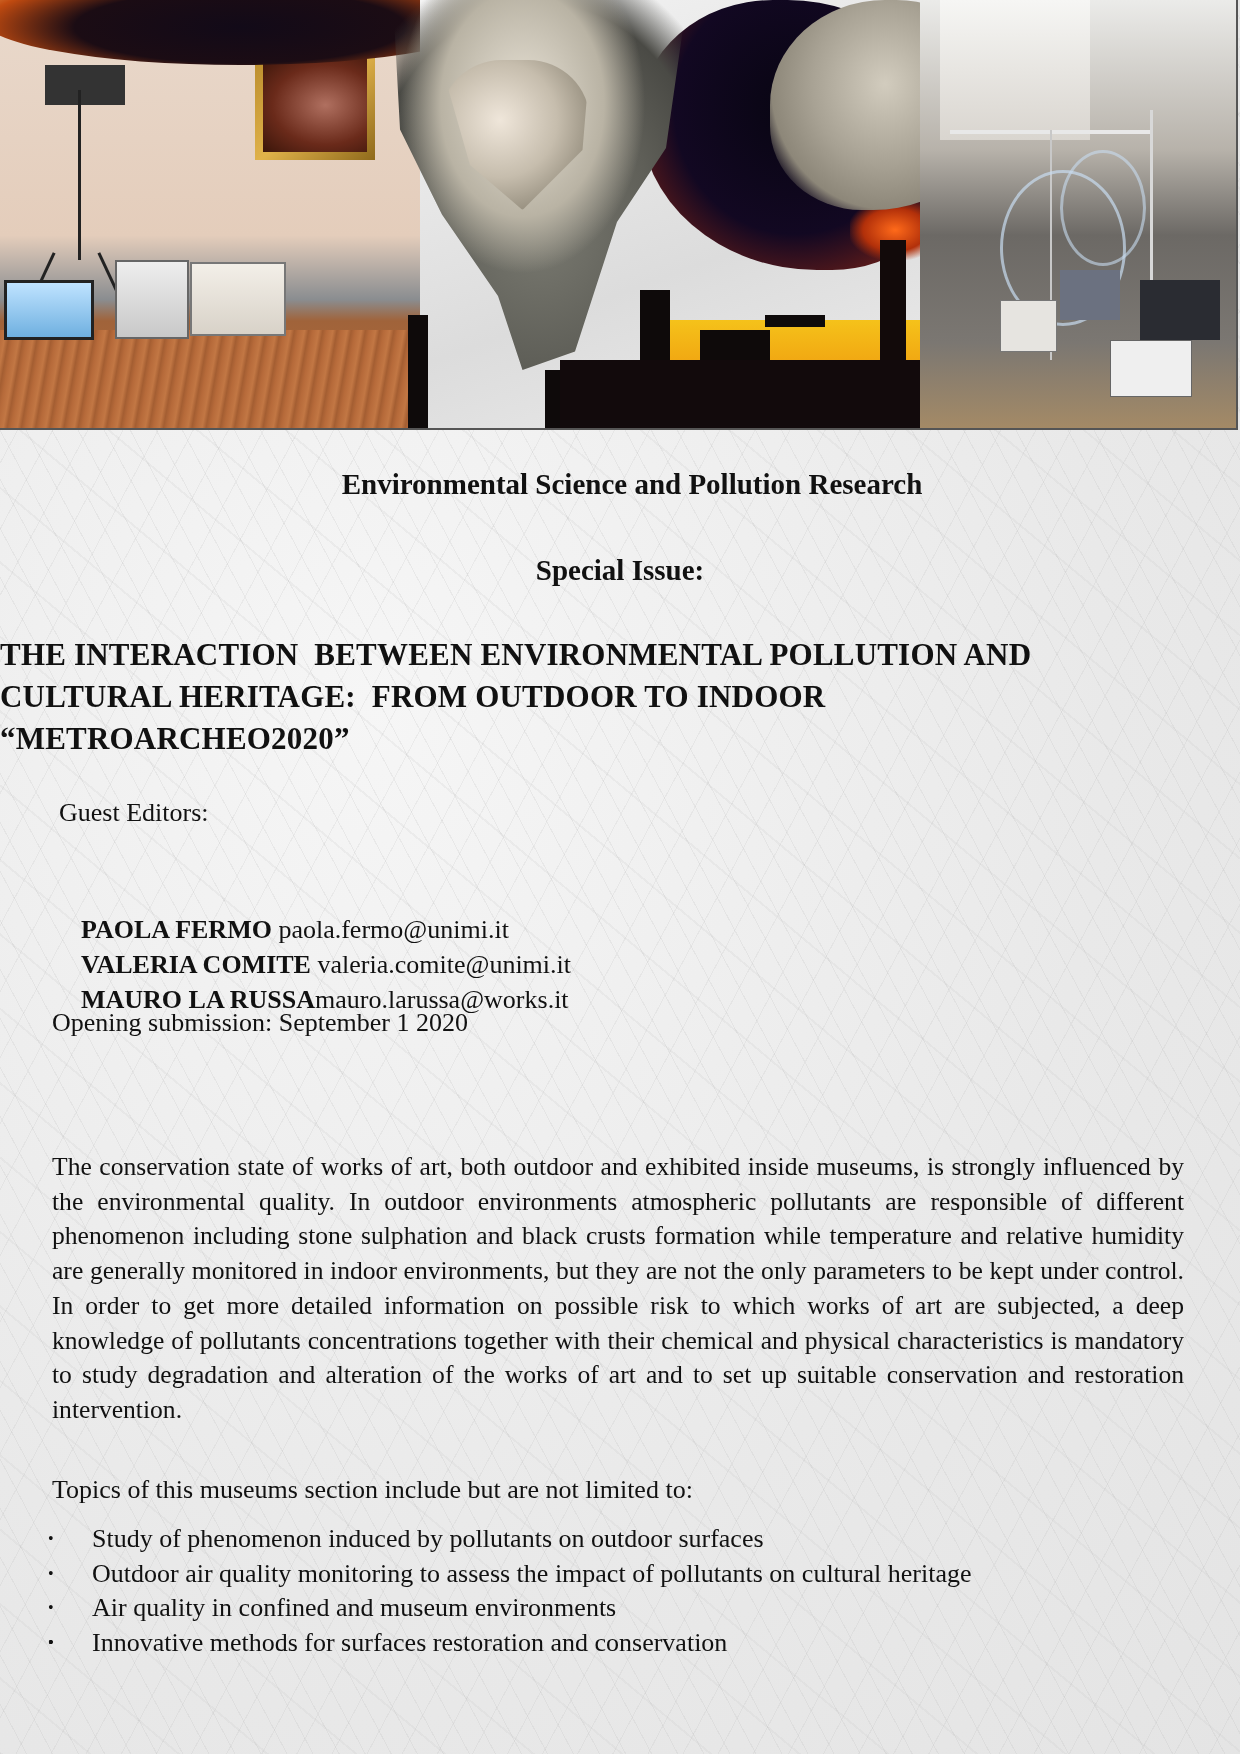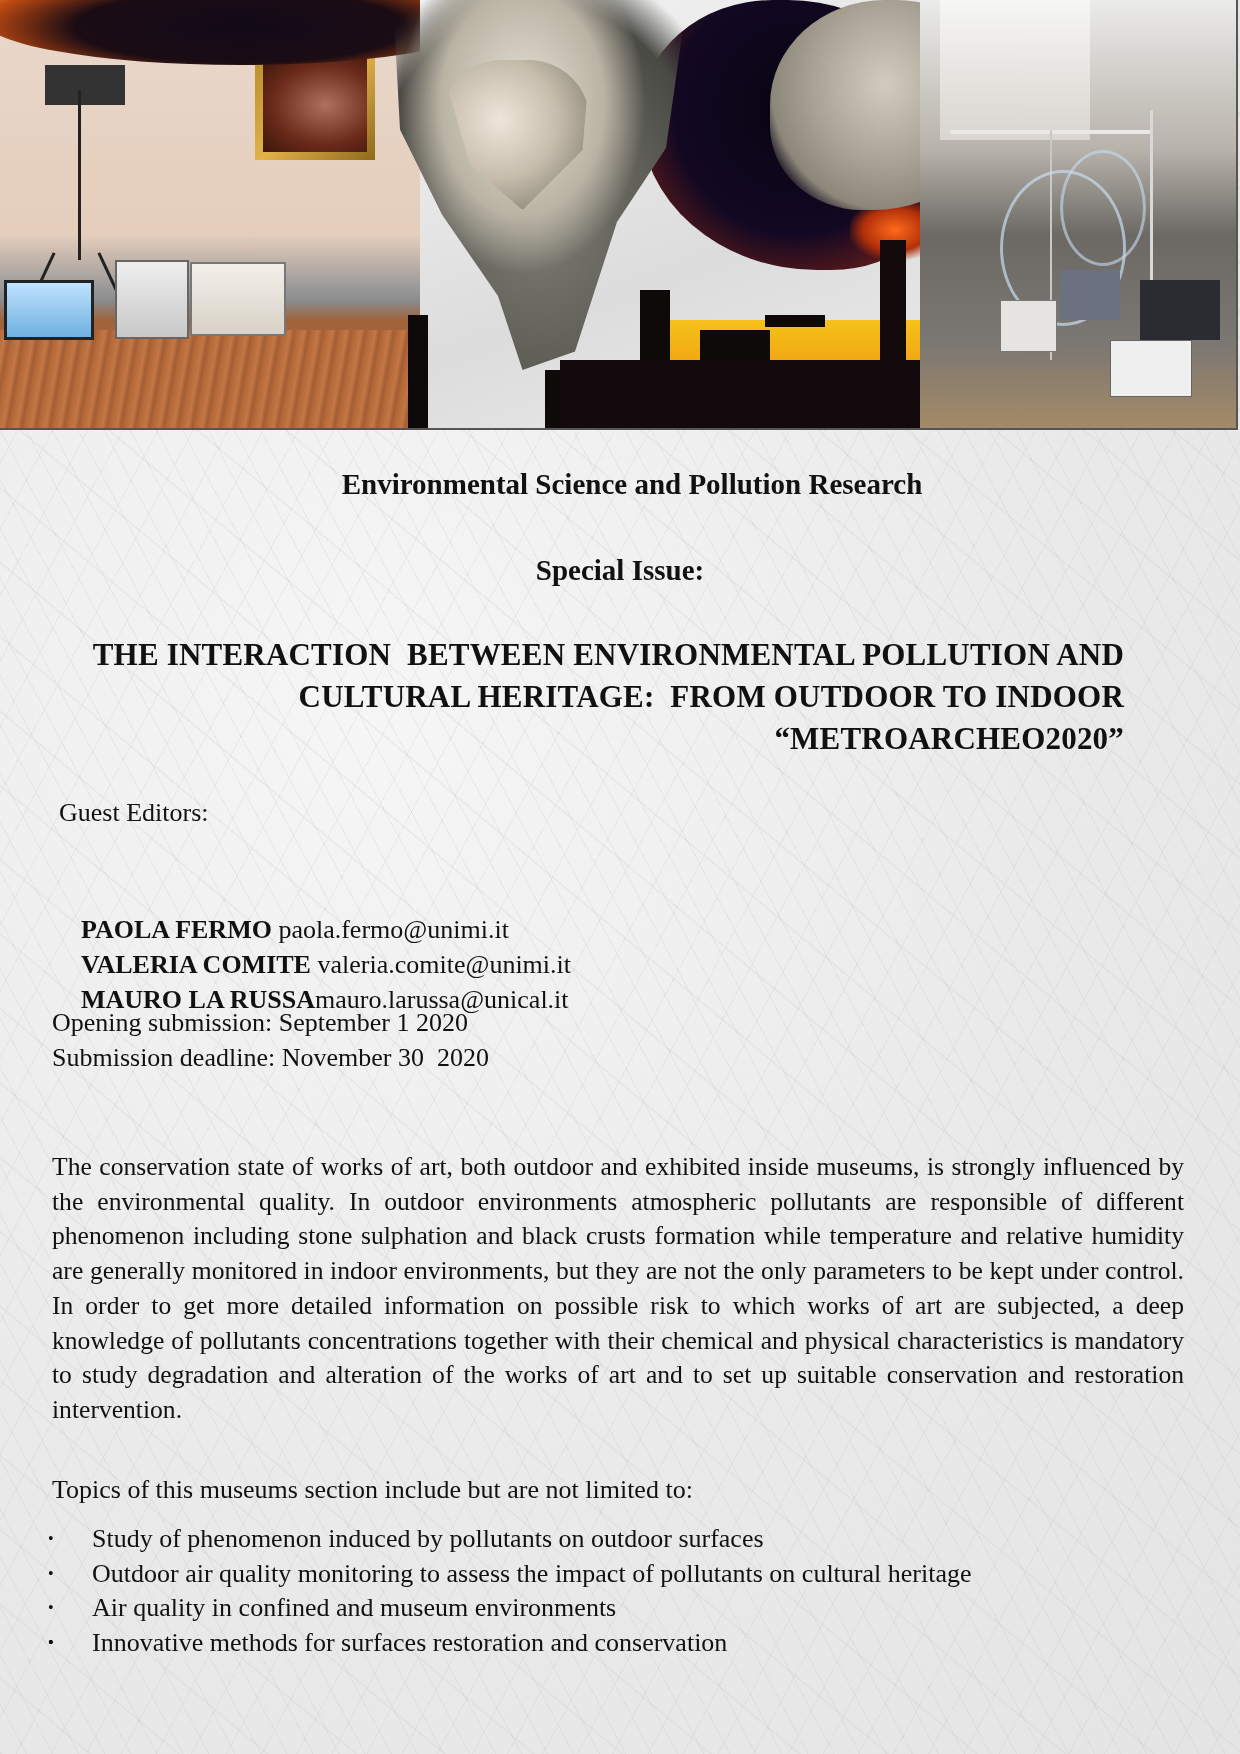--- a/index.html
+++ b/index.html
@@ -116,21 +116,21 @@
     .text { position: absolute; margin: 0; }
     .journal-title {
       left: 12px; width: 1240px; top: 466px; text-align: center;
       font-weight: bold; font-size: 29px; line-height: 36px;
     }
     .special-issue {
       left: 0; width: 1240px; top: 552px; text-align: center;
       font-weight: bold; font-size: 29px; line-height: 36px;
     }
     .issue-title {
-      left: 0; width: 1124px; top: 634px; text-align: right;
+      left: 0; width: 1124px; top: 634px; text-align: left;
       font-weight: bold; font-size: 31px; line-height: 42px;
       letter-spacing: 0.2px;
     }
     .issue-title span { display: block; white-space: pre; }
 
     .editors-label {
       left: 59px; top: 797px; font-size: 26px; line-height: 32px;
     }
     .editors-list { left: 81px; top: 864px; font-size: 26px; line-height: 35px; margin-top: 48px; }
     .editor-row { white-space: nowrap; }
@@ -213,27 +213,26 @@
 <div class="text editors-list">
   <div class="editor-row">
     <span class="editor-name">PAOLA FERMO</span>
     <span>paola.fermo@unimi.it</span>
   </div>
   <div class="editor-row">
     <span class="editor-name">VALERIA COMITE</span>
     <span>valeria.comite@unimi.it</span>
   </div>
   <div class="editor-row">
-    <span class="editor-name">MAURO LA RUSSA</span><span>mauro.larussa@unical.it</span>
+    <span class="editor-name">MAURO LA RUSSA</span><span>mauro.larussa@works.it</span>
   </div>
 </div>
 
 <div class="text dates">
   <div class="date-row"><span>Opening submission:</span> <span>September 1 2020</span></div>
-  <div class="date-row"><span>Submission deadline:</span> <span>November 30  2020</span></div>
 </div>
 
 <p class="text abstract">The conservation state of works of art, both outdoor and exhibited inside museums, is strongly influenced by the environmental quality. In outdoor environments atmospheric pollutants are responsible of different phenomenon including stone sulphation and black crusts formation while temperature and relative humidity are generally monitored in indoor environments, but they are not the only parameters to be kept under control. In order to get more detailed information on possible risk to which works of art are subjected, a deep knowledge of pollutants concentrations together with their chemical and physical characteristics is mandatory to study degradation and alteration of the works of art and to set up suitable conservation and restoration intervention.</p>
 
 <div class="text topics-intro">Topics of this museums section include but are not limited to:</div>
 <ul class="text topics-list">
   <li><span class="bullet">•</span><span>Study of phenomenon induced by pollutants on outdoor surfaces</span></li>
   <li><span class="bullet">•</span><span>Outdoor air quality monitoring to assess the impact of pollutants on cultural heritage</span></li>
   <li><span class="bullet">•</span><span>Air quality in confined and museum environments</span></li>
   <li><span class="bullet">•</span></li>

